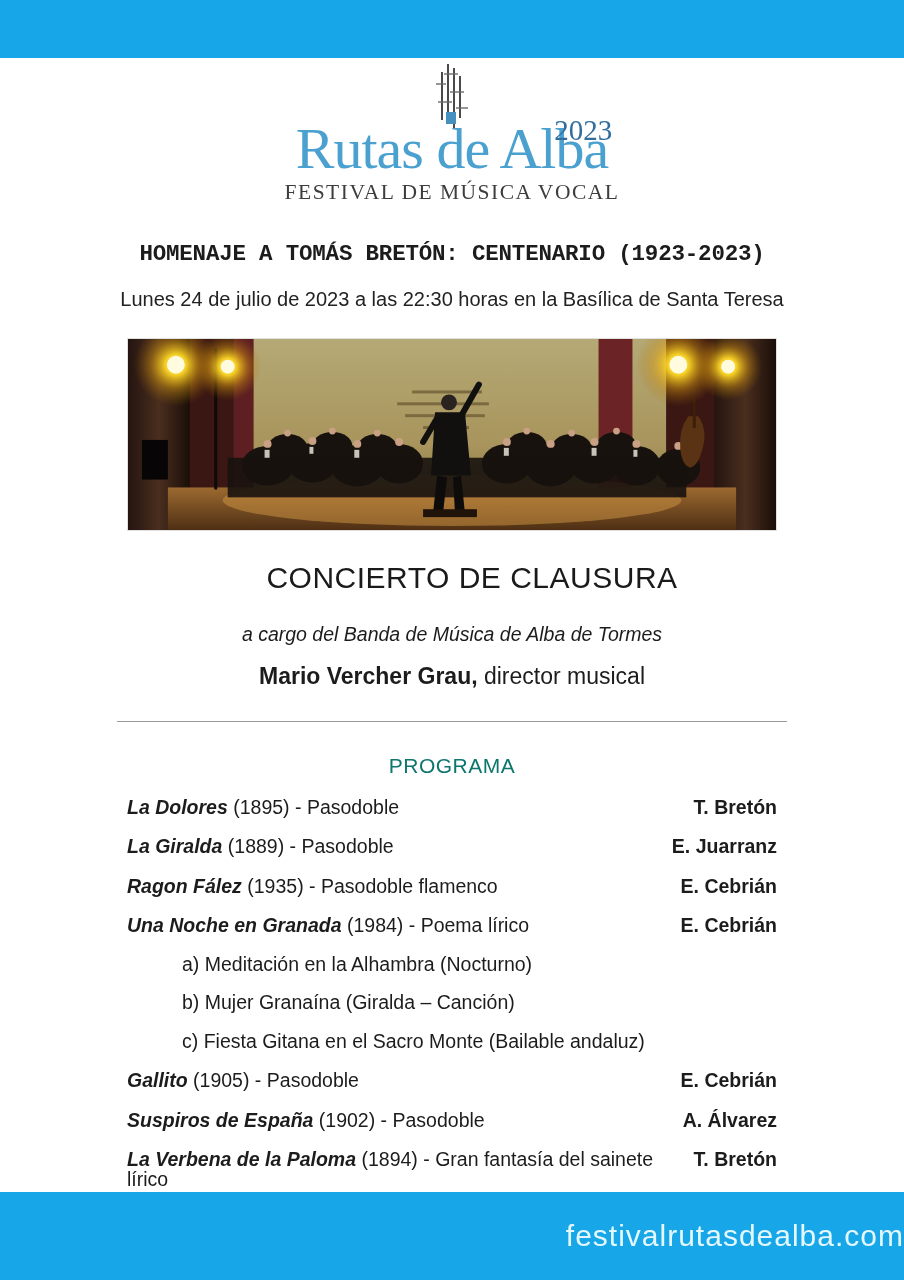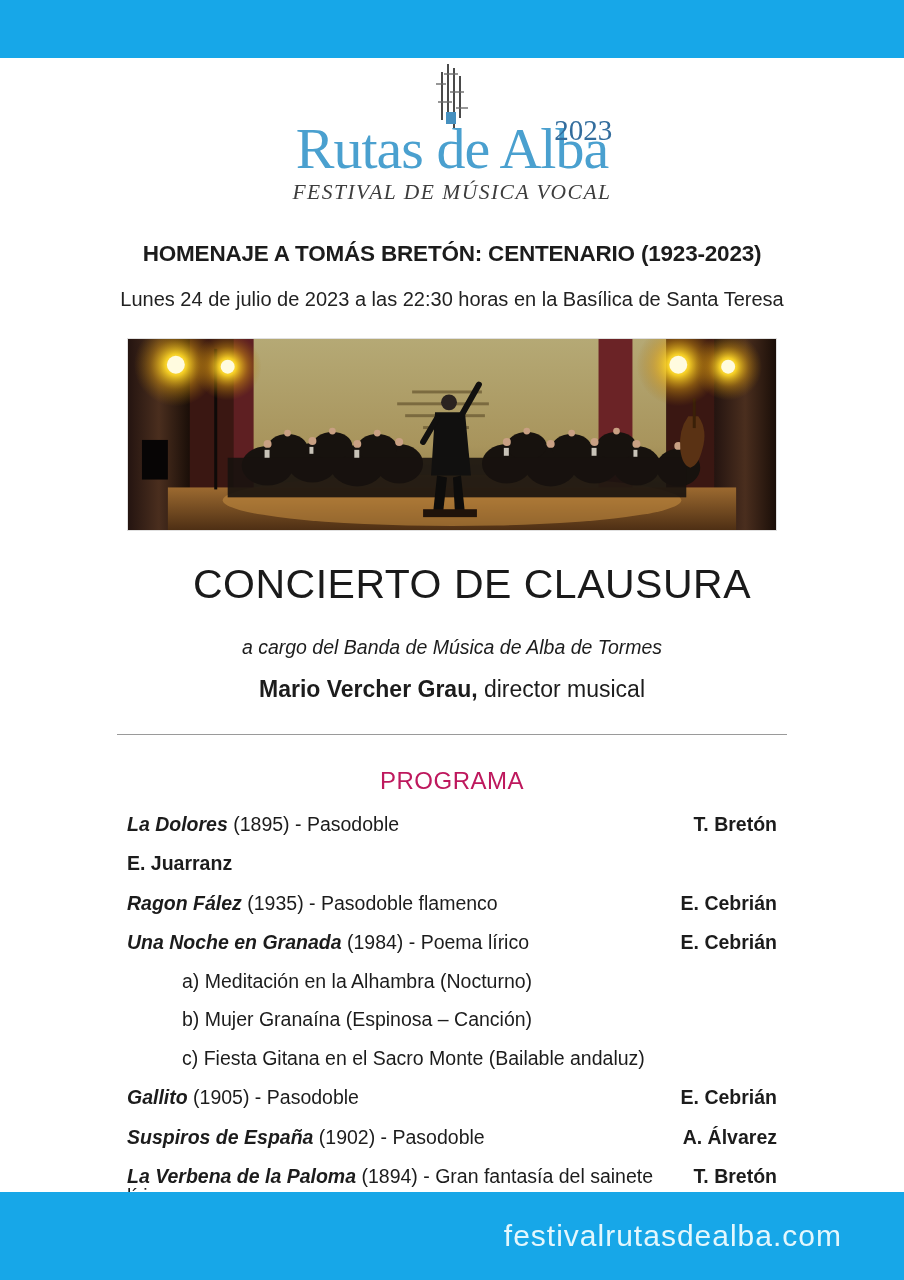--- a/index.html
+++ b/index.html
@@ -19,73 +19,72 @@
     font-family:"Liberation Serif","DejaVu Serif",serif;
     font-size:58px; color:#4aa0cf; letter-spacing:-1px;
   }
   .logo-year {
     position:absolute; right:-4px; top:-4px;
     font-size:29px; letter-spacing:0; color:#336d9d;
   }
   .logo-sub {
     margin-top:4px;
     font-family:"Liberation Serif","DejaVu Serif",serif;
-    font-size:21.5px; color:#3d3d3d; letter-spacing:1.5px;font-style:italic;
+    font-size:21.5px; color:#3d3d3d; letter-spacing:1.5px;
   }
   
   .event-title {
     margin-top:37px; text-align:center;
-    font-size:22.5px; font-weight:bold; letter-spacing:-0.2px;
+    font-size:22.5px; font-weight:bold; letter-spacing:-0.2px;font-family:Liberation Mono, monospace;
   }
   .event-datetime {
     margin-top:21px; text-align:center; font-size:20px; color:#222;
   }
   
   .photo {
     width:650px; height:193px; margin:27px auto 0 auto;
     border:1px solid #e0e0e0; box-sizing:border-box; position:relative; overflow:hidden;
     background:#1c120c;
   }
   .photo svg { display:block; width:100%; height:100%; }
   
   .concert-title {
-    margin-top:30px; text-align:center; font-size:41px; font-weight:400;
+    margin-top:30px; text-align:center; font-size:30px; font-weight:400;
     letter-spacing:0.5px; color:#1a1a1a;margin-left:40px;
   }
   .ensemble-line {
     margin-top:28px; text-align:center; font-style:italic; font-size:19.5px;
   }
   .director-line { margin-top:17px; text-align:center; font-size:23px; }
   .director-name { font-weight:bold; }
   .separator {
     width:670px; margin:31px auto 0 auto; border:none;
     border-top:1.5px solid #9a9a9a;
   }
   
   .program-heading {
-    margin-top:32px; text-align:center; font-size:24px; color:#be185d;
+    margin-top:32px; text-align:center; font-size:21px; color:#0f766e;
     letter-spacing:0.5px;
   }
   .program-list { width:650px; margin:2px auto 0 auto; }
   .program-row {
     display:flex; justify-content:space-between; align-items:baseline;
     margin-top:20px; font-size:19.5px; line-height:19.5px; gap:6px;
   }
   .piece-title { font-weight:bold; font-style:italic; }
   .piece-detail { font-weight:400; }
   .piece-composer { font-weight:bold; white-space:nowrap; text-align:left; }
   .movement-row {
     margin-top:19px; margin-left:55px; font-size:19.5px; line-height:19.5px;
   }
   
   .footer {
     position:absolute; left:0; bottom:0; width:100%; height:88px;
     background:#17a7e8; box-sizing:border-box;
     display:flex; align-items:center; justify-content:flex-end;
-    padding-right:62px;
   }
   .footer-site {
     color:#e3f7fd; font-size:30px; letter-spacing:1px; font-weight:400;
   }
 </style>
 </head>
 <body>
 
 <div class="topbar"></div>
 
@@ -242,37 +241,38 @@
 
 <div class="program-heading">PROGRAMA</div>
 
 <div class="program-list">
   <div class="program-row">
     <div class="piece-left"><span class="piece-title">La Dolores</span><span class="piece-detail"> (1895) - Pasodoble</span></div>
     <div class="piece-composer">T. Bretón</div>
   </div>
 
   <div class="program-row">
+    <div class="piece-left"><span class="piece-title">La Giralda</span><span class="piece-detail"> (1889) - Pasodoble</span></div>
     <div class="piece-composer">E. Juarranz</div>
   </div>
 
 
   <div class="program-row">
     <div class="piece-left"><span class="piece-title">Ragon Fález</span><span class="piece-detail"> (1935) - Pasodoble flamenco</span></div>
     <div class="piece-composer">E. Cebrián</div>
   </div>
 
   <div class="program-row">
     <div class="piece-left"><span class="piece-title">Una Noche en Granada</span><span class="piece-detail"> (1984) - Poema lírico</span></div>
     <div class="piece-composer">E. Cebrián</div>
   </div>
 
   <div class="movement-row">a) Meditación en la Alhambra (Nocturno)</div>
 
-  <div class="movement-row">b) Mujer Granaína (Espinosa – Canción)</div>
+  <div class="movement-row">b) Mujer Granaína (Giralda – Canción)</div>
 
   <div class="movement-row">c) Fiesta Gitana en el Sacro Monte (Bailable andaluz)</div>
 
   <div class="program-row">
     <div class="piece-left"><span class="piece-title">Gallito</span><span class="piece-detail"> (1905) - Pasodoble</span></div>
     <div class="piece-composer">E. Cebrián</div>
   </div>
 
   <div class="program-row">
     <div class="piece-left"><span class="piece-title">Suspiros de España</span><span class="piece-detail"> (1902) - Pasodoble</span></div>

